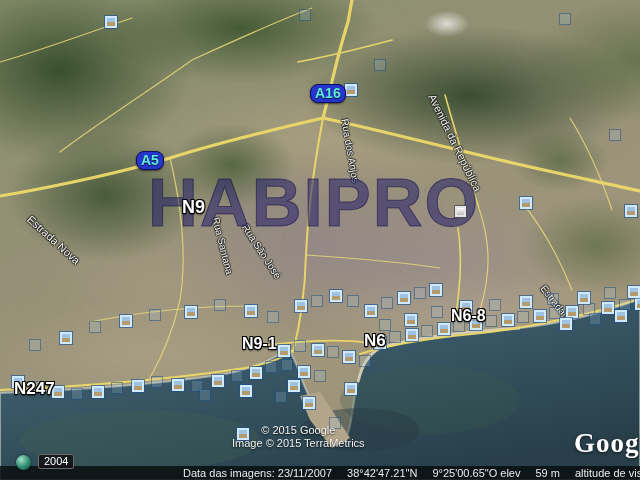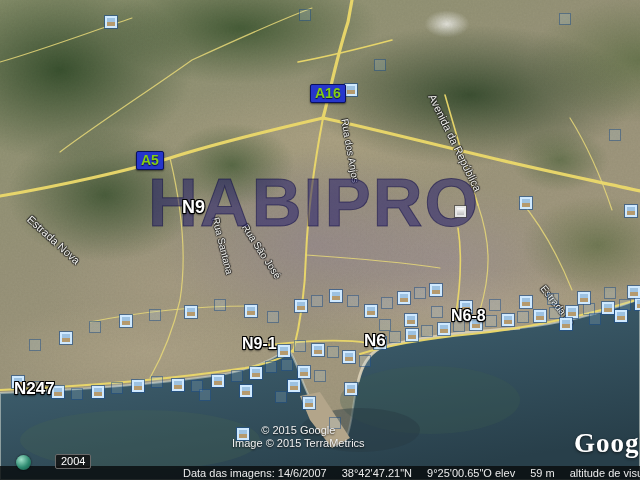--- a/index.html
+++ b/index.html
@@ -31,22 +31,22 @@
 
   svg.layer{position:absolute;left:0;top:0;}
   #ocean-svg{z-index:1;} #roads-svg{z-index:2;}
 
   
   #overlay-layer{position:absolute;inset:0;z-index:3;}
   .slabel{position:absolute;color:#f2f2ee;font-size:10px;white-space:nowrap;z-index:3;
     text-shadow:-1px 0 1px #222,1px 0 1px #222,0 -1px 1px #222,0 1px 1px #222;transform-origin:left top;}
   .rlabel{position:absolute;color:#fff;font-weight:bold;white-space:nowrap;z-index:6;
     text-shadow:-1px -1px 0 #000,1px -1px 0 #000,-1px 1px 0 #000,1px 1px 0 #000,0 2px 2px rgba(0,0,0,.6);}
-  .badge{position:absolute;background:#2636cc;border:1px solid #0a1060;border-radius:2px;z-index:6;
-    color:#84cc16;font-weight:bold;font-size:14px;line-height:17px;padding:0 4px;
+  .badge{position:absolute;background:#2636cc;border:1px solid #0a1060;border-radius:8px;z-index:6;
+    color:#5eead4;font-weight:bold;font-size:14px;line-height:17px;padding:0 4px;
     text-shadow:0 1px 1px rgba(0,0,0,.7);box-shadow:0 1px 2px rgba(0,0,0,.55);}
 
   #watermark{position:absolute;left:148px;top:163px;z-index:4;font-size:69px;font-weight:bold;
     letter-spacing:2px;color:rgba(30,24,105,.52);-webkit-text-stroke:1px rgba(12,10,70,.55);
     font-family:"Liberation Sans",sans-serif;}
 
   
   .mk{position:absolute;z-index:5;box-sizing:border-box;}
   .mk.t0{width:12px;height:12px;border:2px solid #cfe9ff;outline:1px solid rgba(30,80,140,.65);
     background:linear-gradient(#9dc2e2 48%, #b59a6e 52%);}
@@ -56,21 +56,21 @@
     background:linear-gradient(#fcfcfc,#bdbdbd);}
 
   
   #attrib{position:absolute;left:232px;top:424px;z-index:7;text-align:center;color:#f0f0f0;
     font-size:11px;line-height:12.5px;text-shadow:0 1px 2px rgba(0,0,0,.8);}
   #glogo{position:absolute;left:574px;top:428px;z-index:7;color:#fff;font-family:"Liberation Serif",serif;
     font-weight:bold;font-size:27px;letter-spacing:1px;text-shadow:0 1px 3px rgba(0,0,0,.65);}
   #statusbar{position:absolute;left:0;bottom:0;width:640px;height:14px;z-index:8;
     background:rgba(8,12,14,.82);color:#eaeaea;font-size:11px;line-height:14px;
     display:flex;gap:15px;padding-left:183px;box-sizing:border-box;white-space:nowrap;overflow:hidden;}
-  #timebadge{position:absolute;left:55px;bottom:11px;z-index:9;background:rgba(18,18,18,.85);
+  #timebadge{position:absolute;left:38px;bottom:11px;z-index:9;background:rgba(18,18,18,.85);
     border:1px solid #6a6a6a;color:#fff;font-size:11px;line-height:13px;padding:0 5px;border-radius:2px;}
   #clockicon{position:absolute;left:16px;bottom:10px;z-index:9;width:15px;height:15px;border-radius:50%;
     background:radial-gradient(circle at 35% 30%, #9fe0c8, #2d8a70 55%, #124c3e);
     box-shadow:0 0 2px rgba(0,0,0,.8);}
 </style>
 </head>
 <body>
 
 <div id="stage">
 
@@ -233,21 +233,21 @@
       <div class="mk t0" style="left: 615px; top: 310px;"></div>
     </div>
 
   <div id="attrib">
     <div>© 2015 Google</div>
     <div>Image © 2015 TerraMetrics</div>
   </div>
   <div id="glogo">Google</div>
 
   <div id="statusbar">
-    <span>Data das imagens: 14/6/2007</span>
+    <span>Data das imagens: 23/11/2007</span>
     <span>38°42'47.21"N</span>
     <span>9°25'00.65"O elev</span>
     <span>59 m</span>
     <span>altitude de visualização</span>
   </div>
 
   <div id="clockicon"></div>
   <div id="timebadge">2004</div>
 </div>
 

